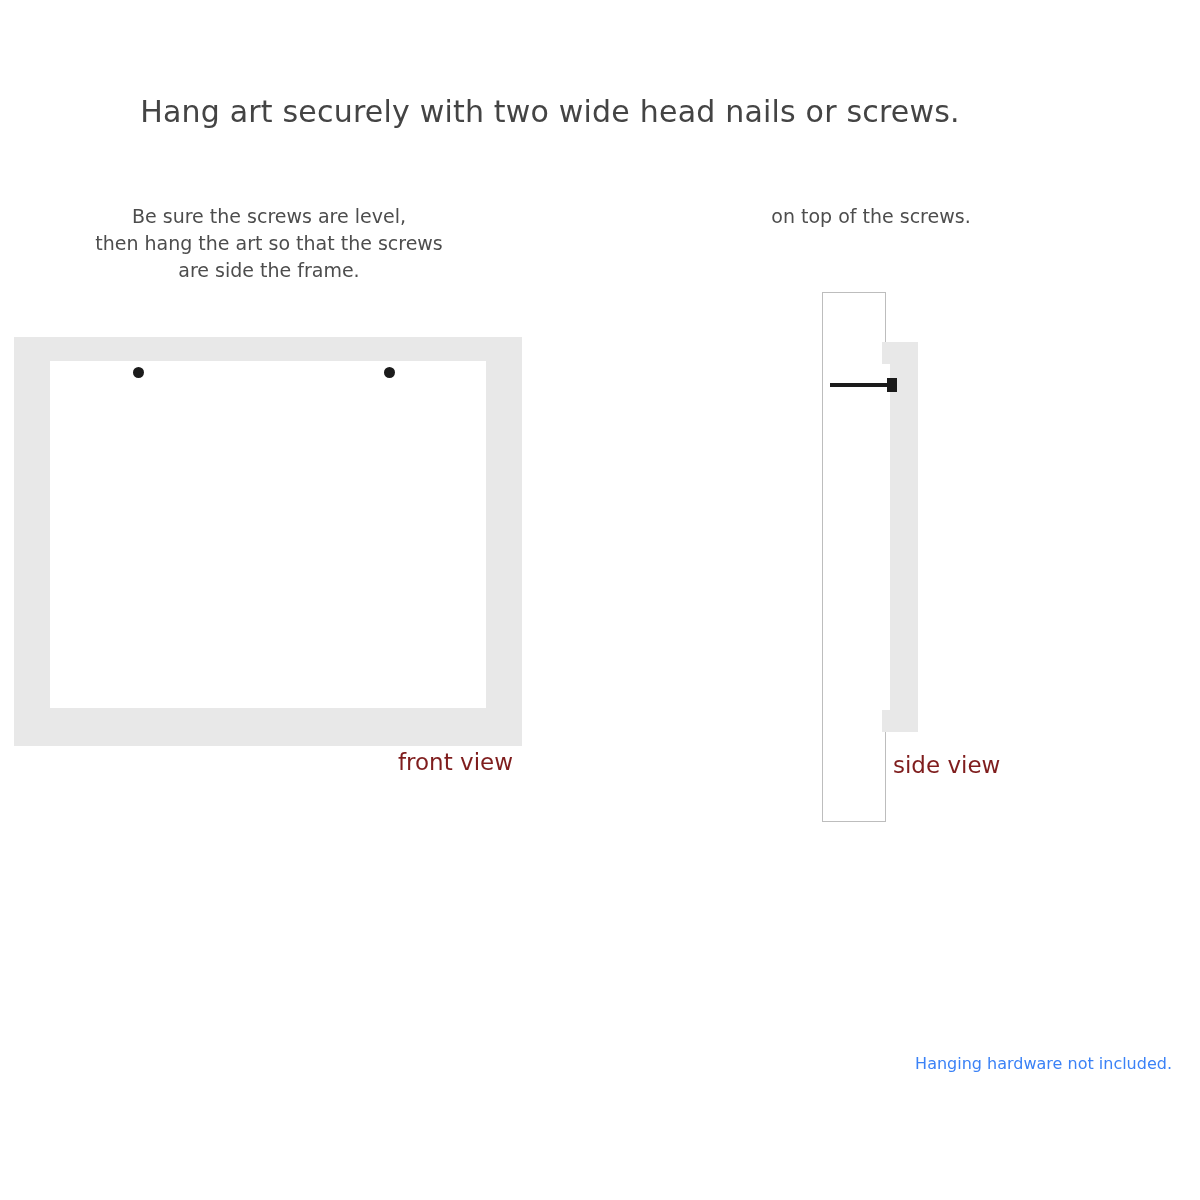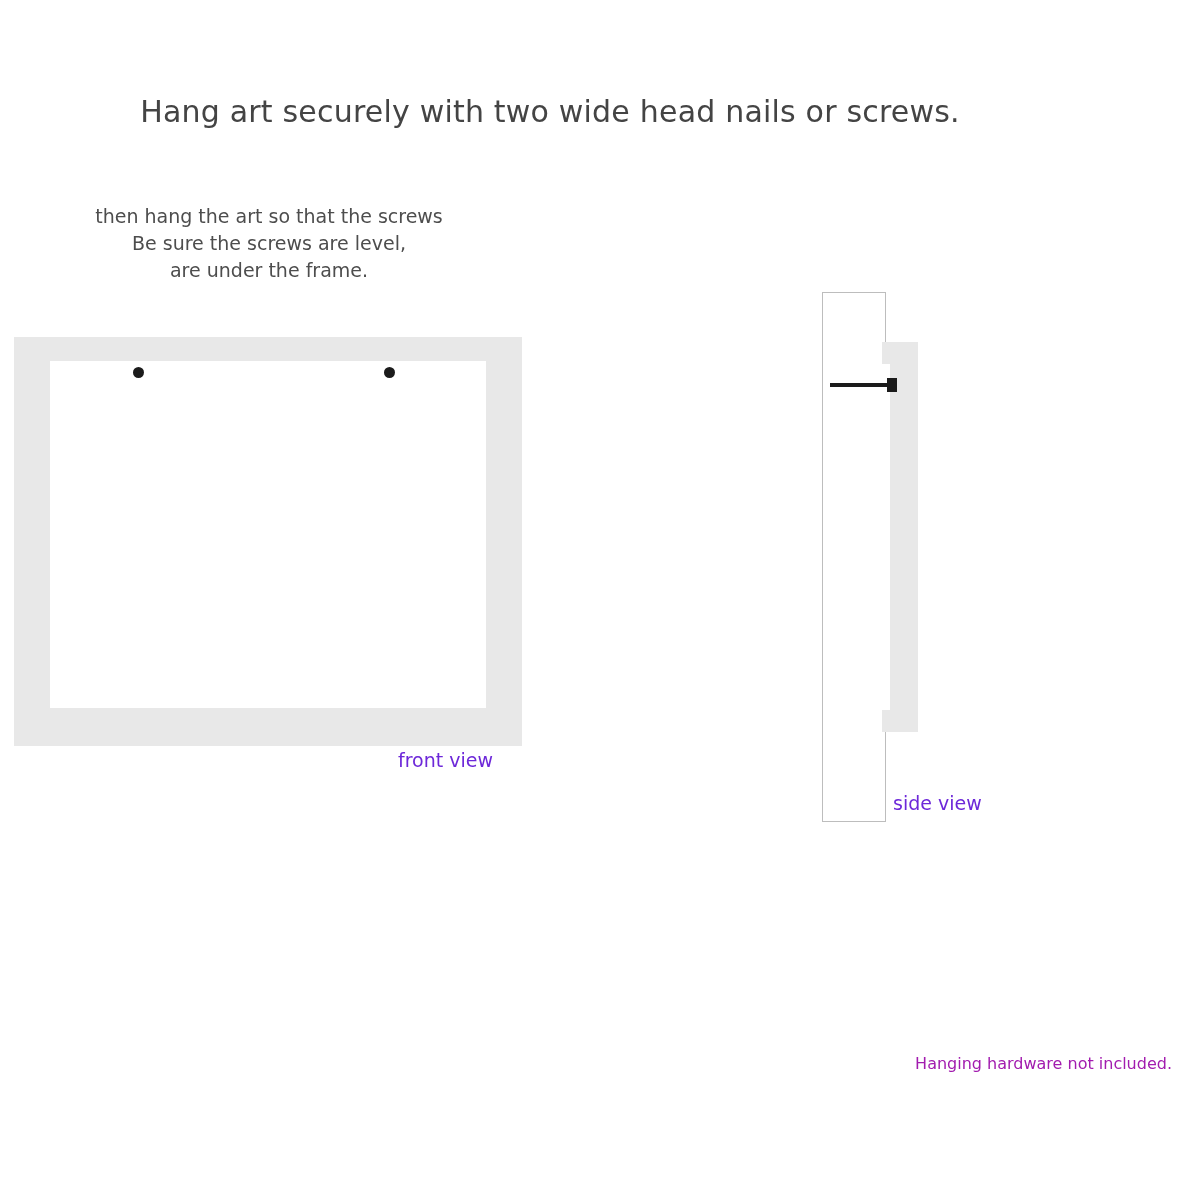--- a/index.html
+++ b/index.html
@@ -53,31 +53,30 @@
     width: 490px;
   }
   .caption-right {
     left: 676px;
     top: 203px;
     width: 390px;
   }
 
   .view-label {
     position: absolute;
-    font-size: 19px;
-    color: #6d28d9;
+    font-size: 23px;
+    color: #7f1d1d;
   }
   .label-front {
     left: 398px;
     top: 749px;
   }
   .label-side {
     left: 893px;
     top: 752px;
-    margin-top: 40px;
   }
 
   
   .front-frame {
     position: absolute;
     left: 14px;
     top: 337px;
     width: 508px;
     height: 409px;
     background: #e8e8e8;
@@ -147,45 +146,46 @@
 
   
   .footer {
     position: absolute;
     right: 28px;
     top: 1052px;
     width: 520px;
     text-align: right;
     font-size: 16px;
     line-height: 24px;
-    color: #a21caf;
+    color: #3b82f6;
   }
 </style>
 </head>
 <body>
 
 <div class="stage">
 
   <div class="headline">Hang art securely with two wide head nails or screws.</div>
 
   <div class="caption caption-left">
+    <div>Be sure the screws are level,</div>
     <div>then hang the art so that the screws</div>
-    <div>Be sure the screws are level,</div>
-    <div>are under the frame.</div>
+    <div>are side the frame.</div>
   </div>
 
   <div class="front-frame">
     <div class="front-mat"></div>
   </div>
   <div class="screw-dot screw-left"></div>
   <div class="screw-dot screw-right"></div>
 
   <div class="view-label label-front">front view</div>
 
   <div class="caption caption-right">
+    <div>on top of the screws.</div>
   </div>
 
   <div class="wall"></div>
   <div class="side-frame">
     <div class="side-frame-inner"></div>
   </div>
   <div class="side-screw-shaft"></div>
   <div class="side-screw-head"></div>
 
   <div class="view-label label-side">side view</div>

